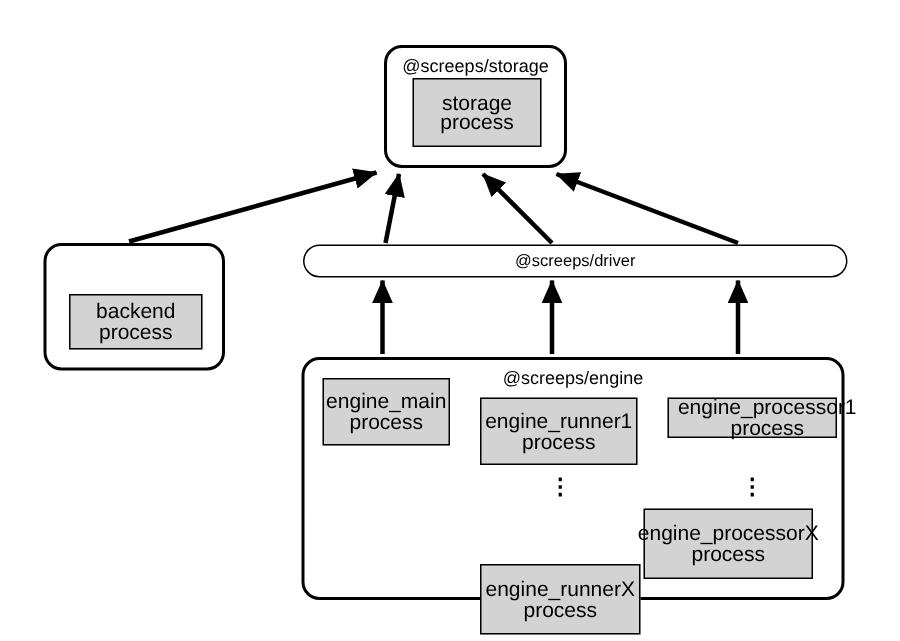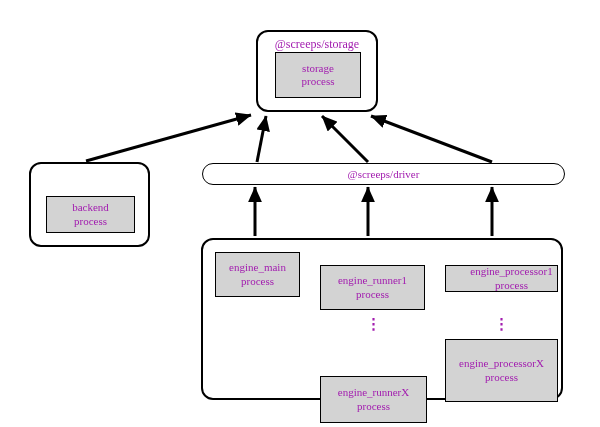--- a/index.html
+++ b/index.html
@@ -5,22 +5,22 @@
   html, body {
     margin: 0;
     padding: 0;
     background: #ffffff;
   }
   #canvas {
     position: relative;
     width: 600px;
     height: 427px;
     background: #ffffff;
-    font-family: Liberation Serif, serif;
-    color: #a21caf;
+    font-family: Liberation Sans, sans-serif;
+    color: #000000;
     overflow: hidden;
   }
   .package-box {
     position: absolute;
     background: #ffffff;
     border: 2px solid #000000;
     border-radius: 12px;
     box-sizing: border-box;
     z-index: 1;
   }
@@ -35,21 +35,21 @@
   }
   .process-box {
     position: absolute;
     background: #d3d3d3;
     border: 1px solid #000000;
     box-sizing: border-box;
     display: flex;
     align-items: center;
     justify-content: center;
     text-align: center;
-    font-size: 11px;
+    font-size: 14px;
     line-height: 13.5px;
     white-space: pre-line;
   }
   .pill {
     position: absolute;
     background: #ffffff;
     border: 1.5px solid #000000;
     border-radius: 11px;
     box-sizing: border-box;
     display: flex;
@@ -107,34 +107,35 @@
   </div>
 
   <div class="package-box" style="left:29px; top:162px; width:121px; height:85px;">
     <div class="process-box" style="left:15px; top:32px; width:89px; height:37px;">backend
 process</div>
   </div>
 
   <div class="pill" style="left:202px; top:163px; width:363px; height:22px;">@screeps/driver</div>
 
   <div class="package-box" style="left:201px; top:238px; width:362px; height:162px;">
+    <div class="package-label" style="top:6px;">@screeps/engine</div>
 
     <div class="process-box" style="left:12px; top:12px; width:85px; height:45px;">engine_main
 process</div>
 
     <div class="process-box" style="left:117px; top:25px; width:105px; height:45px;">engine_runner1
 process</div>
 
     <div class="process-box" style="left:242px; top:25px; width:113px; height:27px;padding-left:20px;">engine_processor1
 process</div>
 
     <div class="ellipsis" style="left:117px; top:77px; width:107px;">⋮</div>
 
     <div class="ellipsis" style="left:242px; top:77px; width:113px;">⋮</div>
 
     <div class="process-box" style="left:117px; top:99px; width:107px; height:47px;margin-top:37px;">engine_runnerX
 process</div>
 
-    <div class="process-box" style="left:242px; top:99px; width:113px; height:63px;">engine_processorX
+    <div class="process-box" style="left:226px; top:99px; width:113px; height:47px;">engine_processorX
 process</div>
   </div>
 
 </div>
 
 </body></html>

